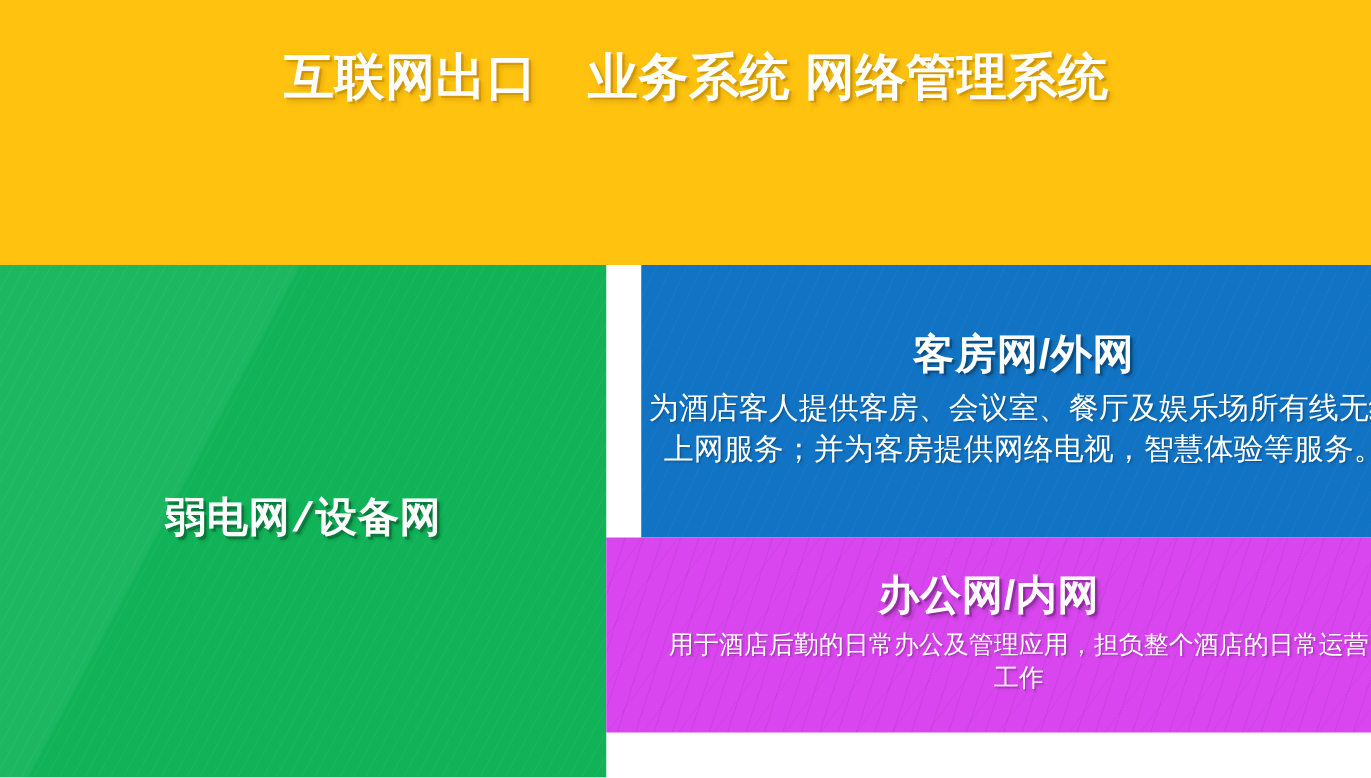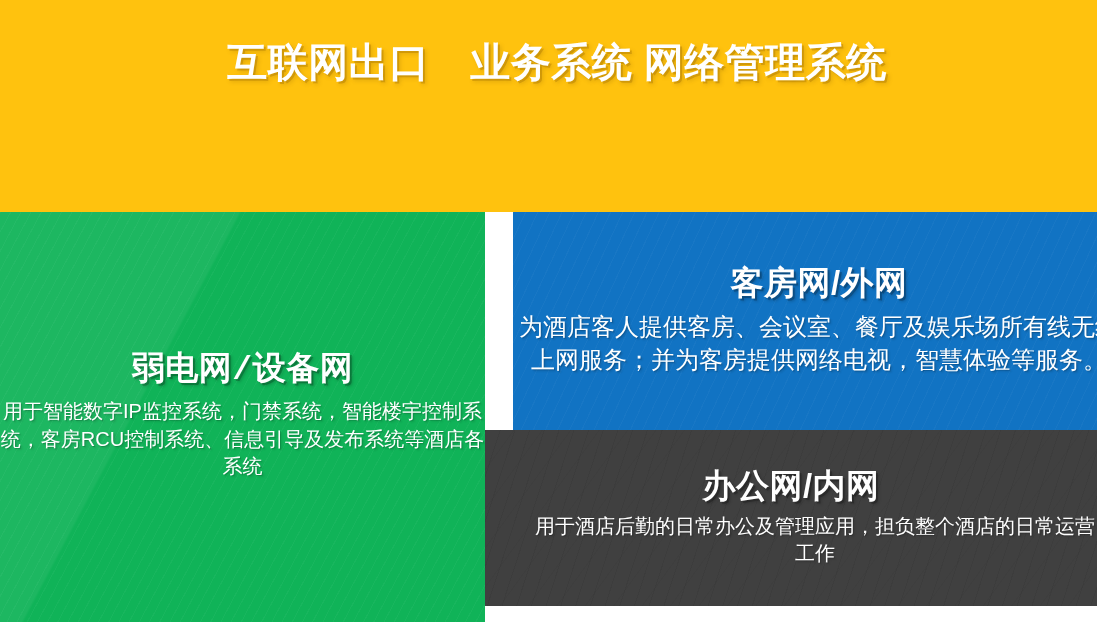--- a/index.html
+++ b/index.html
@@ -126,22 +126,22 @@
     font-size: 24px;
     padding-top: 8px;
     line-height: 1.38;
   }
 
   
   #panel-office-network {
     left: 485px;
     top: 430px;
     width: 612px;
-    height: 176px;
-    background: #404040;
+    height: 156px;
+    background: #d946ef;
   }
   #panel-office-network::after {
     content: "";
     position: absolute;
     inset: 0;
     z-index: 1;
     pointer-events: none;
     background:
       repeating-linear-gradient(108deg, rgba(0,0,0,0.055) 0px, rgba(0,0,0,0.055) 1px, rgba(0,0,0,0) 1px, rgba(0,0,0,0) 14px),
       repeating-linear-gradient(126deg, rgba(0,0,0,0.035) 0px, rgba(0,0,0,0.035) 1px, rgba(0,0,0,0) 1px, rgba(0,0,0,0) 23px);
@@ -162,21 +162,20 @@
 
   <section class="panel" id="panel-internet">
     <div class="inner">
       <h1 class="panel-title">互联网出口　业务系统  网络管理系统</h1>
     </div>
   </section>
 
   <section class="panel" id="panel-weak-current">
     <div class="inner">
       <h2 class="panel-title">弱电网/设备网</h2>
-      <p class="panel-body">用于智能数字IP监控系统，门禁系统，智能楼宇控制系统，客房RCU控制系统、信息引导及发布系统等酒店各系统</p>
     </div>
   </section>
 
   <section class="panel" id="panel-guest-network">
     <div class="inner">
       <h2 class="panel-title">客房网/外网</h2>
       <p class="panel-body">为酒店客人提供客房、会议室、餐厅及娱乐场所有线无线上网服务；并为客房提供网络电视，智慧体验等服务。</p>
     </div>
   </section>
 

